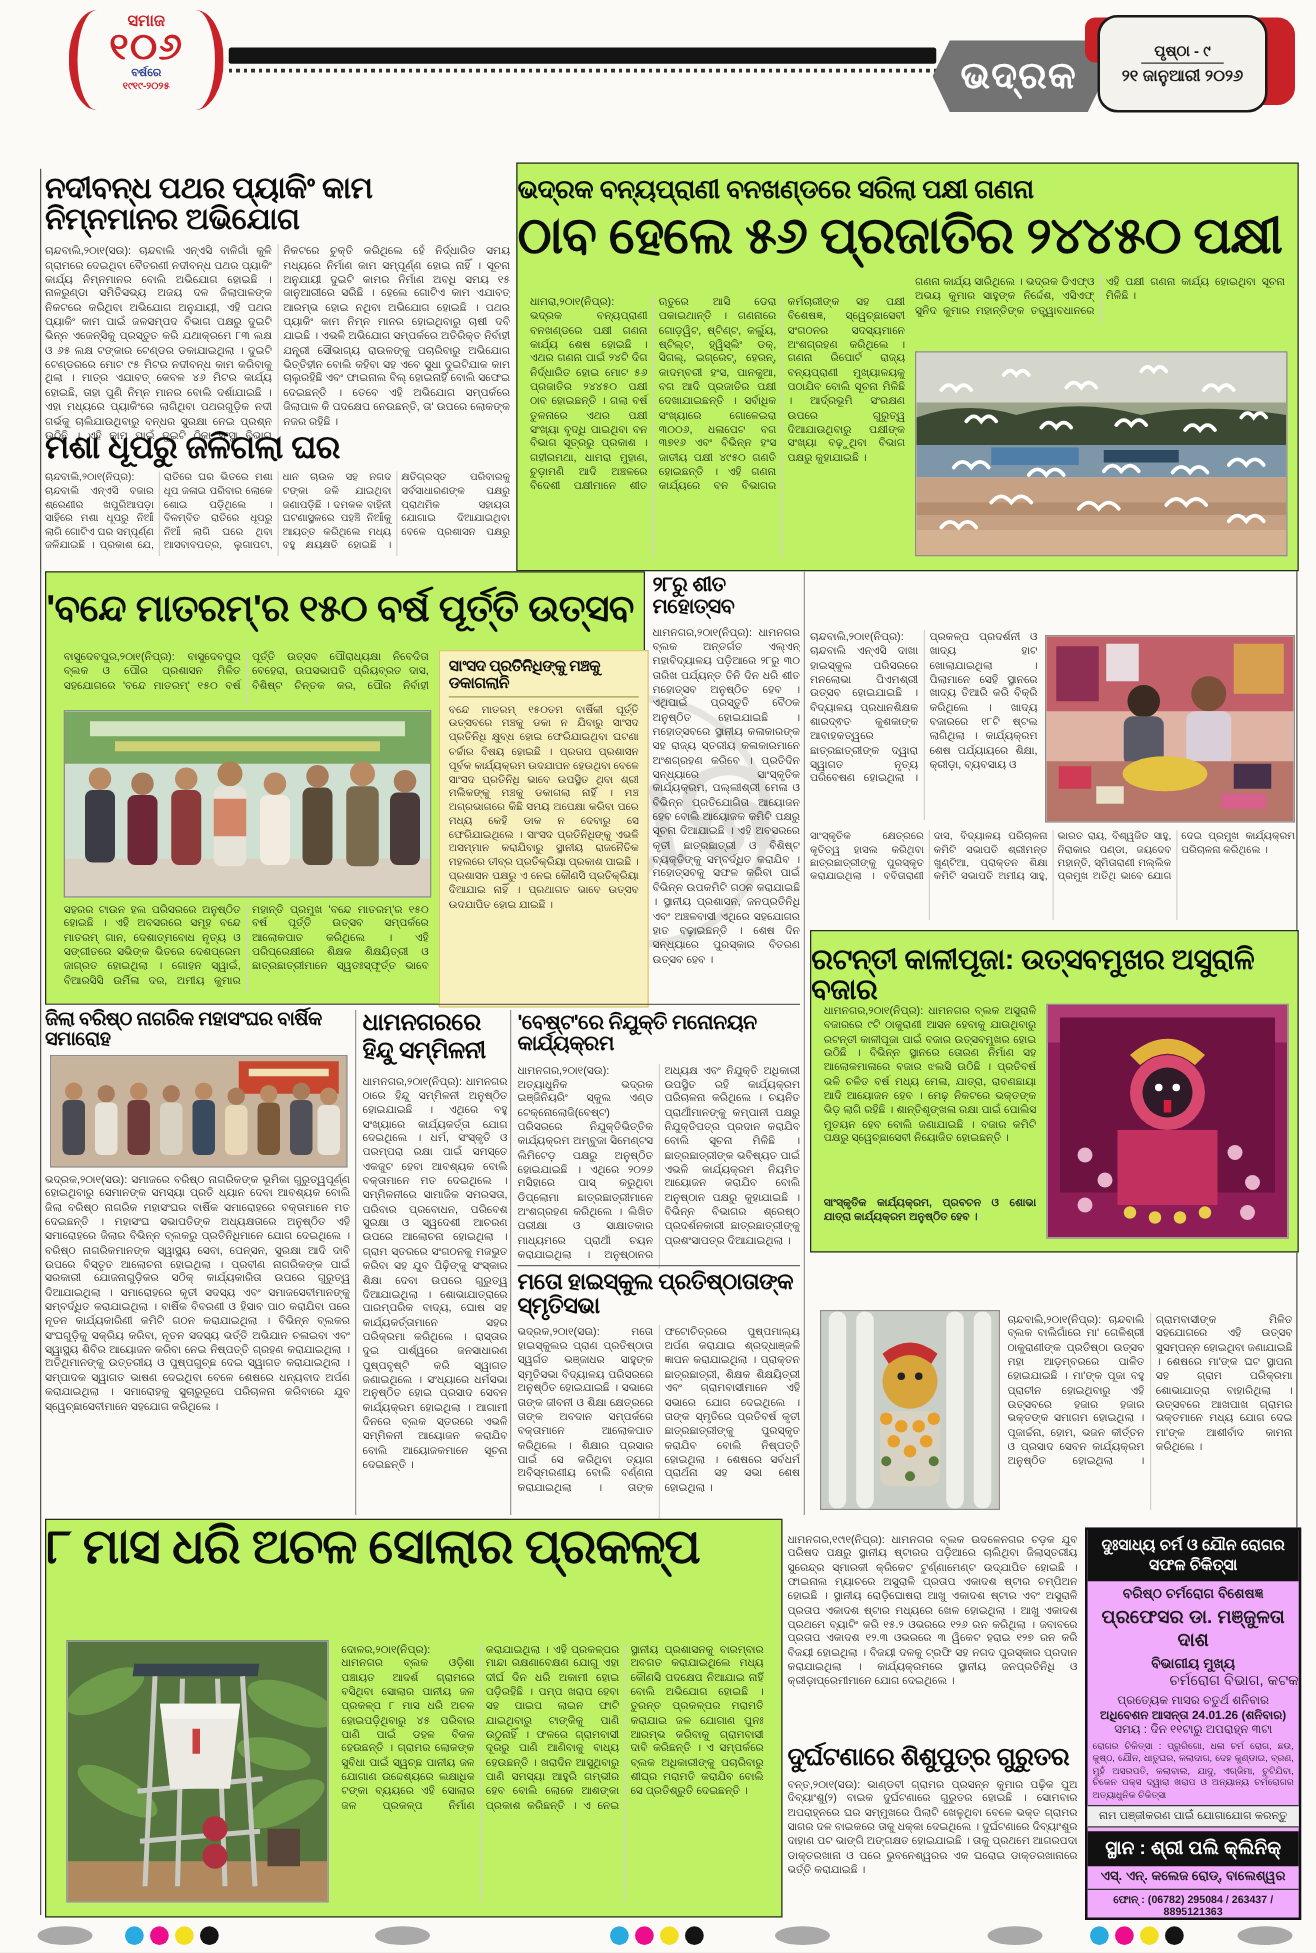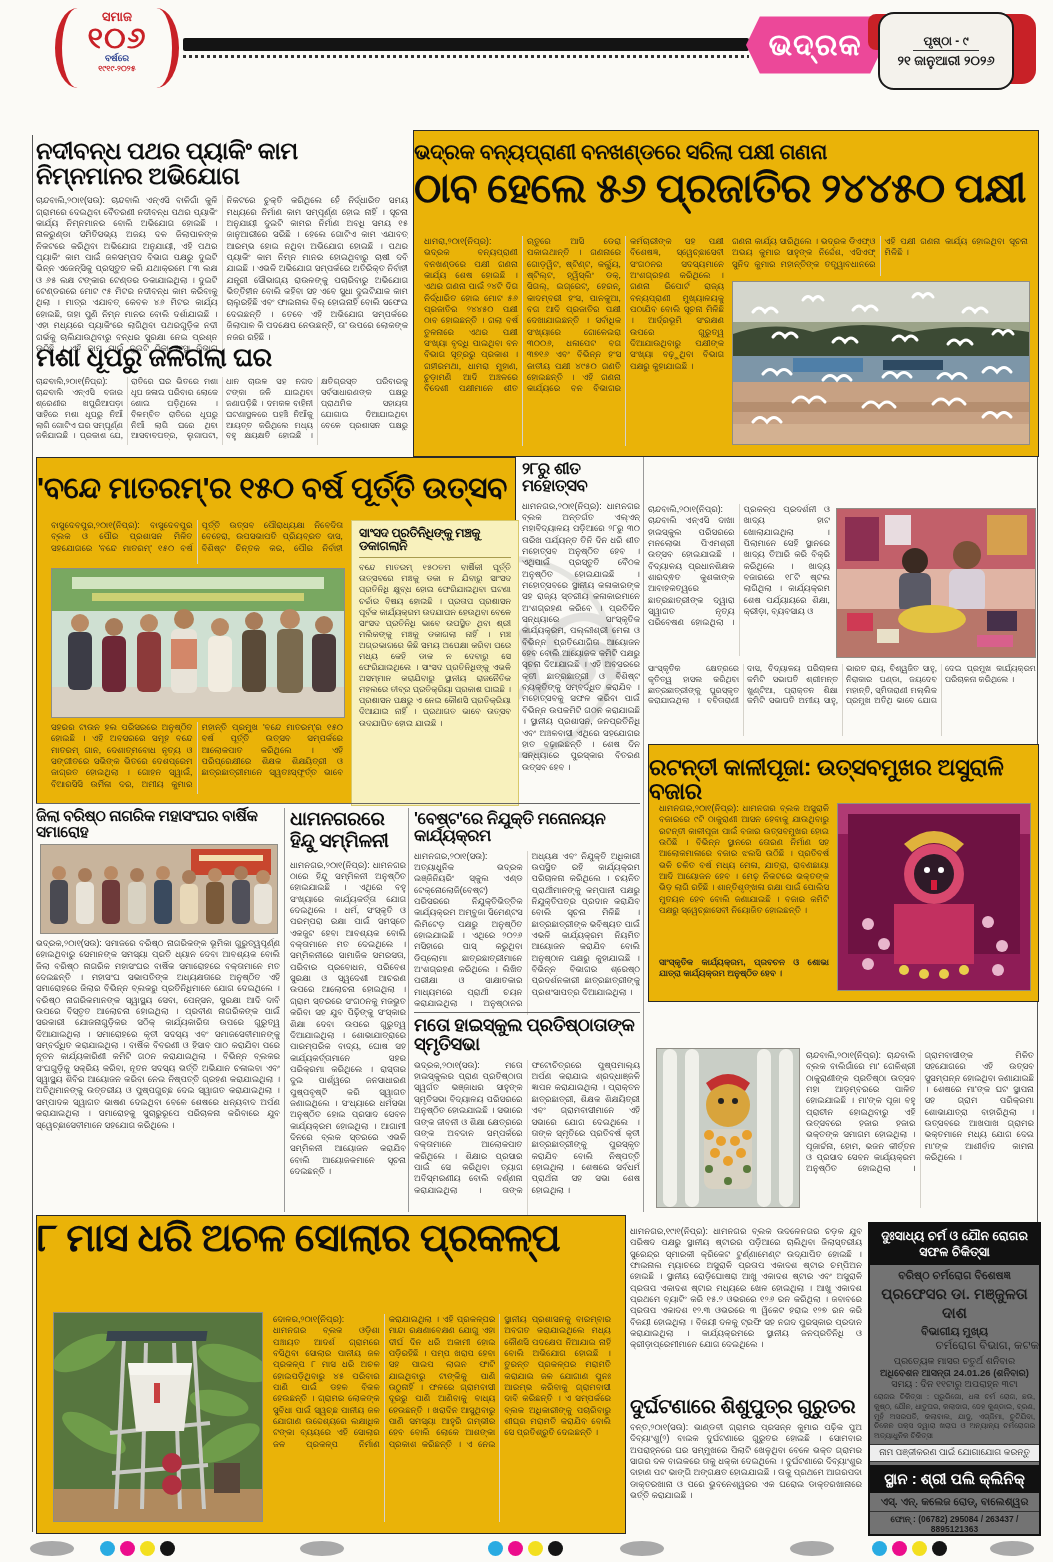--- a/index.html
+++ b/index.html
@@ -5,21 +5,21 @@
   html,body{margin:0;padding:0;background:#e9e7e2;}
   .page{position:relative;width:1053px;height:1562px;margin:0 auto;background:#fbfaf6;
         font-family:"Liberation Sans","DejaVu Sans",sans-serif;color:#1b1b1b;overflow:hidden;}
   .abs{position:absolute;}
   .edge{position:absolute;width:1px;background:#555;}
   .hl{font-weight:bold;text-align:left;color:#0d0d0d;line-height:1.05;letter-spacing:-0.5px;}
   .body-txt{font-size:8.6px;line-height:1.32;text-align:justify;color:#262626;word-break:break-word;}
   .cols2{column-count:2;column-gap:9px;column-rule:1px solid #d5d2ca;}
   .cols3{column-count:3;column-gap:9px;column-rule:1px solid #d5d2ca;}
   .cols4{column-count:4;column-gap:8px;column-rule:1px solid #d5d2ca;}
-  .boxed{border:1.6px solid #2a2a2a;background:#eab308;}
+  .boxed{border:1.6px solid #2a2a2a;background:#bef264;}
   .photo{position:absolute;border:1px solid #8f8d86;overflow:hidden;background:#ccc;}
   .rule-h{position:absolute;height:1px;background:#666;}
   .rule-v{position:absolute;width:1px;background:#999;}
   .yellow-box{background:#f8f1bd;border:1px solid #d8c96a;padding:6px 7px;}
   .wm{position:absolute;opacity:0.13;transform:rotate(-12deg);pointer-events:none;color:#444;}
   .dot{position:absolute;width:15px;height:15px;border-radius:50%;}
   .oval{position:absolute;width:44px;height:15px;border-radius:50%;background:#a9a9a9;}
   .ad-line{text-align:center;line-height:1.25;}
 </style>
 </head>
@@ -36,21 +36,21 @@
         <div style="font-weight:bold;color:#c82127;font-size:13px;line-height:1;">ସମାଜ</div>
         <div style="font-weight:bold;color:#c82127;font-size:30px;line-height:1;letter-spacing:1px;">୧୦୬</div>
         <div style="font-weight:bold;color:#2a3f8f;font-size:9px;line-height:1.2;">ବର୍ଷରେ</div>
         <div style="font-weight:bold;color:#c82127;font-size:8px;line-height:1.2;">୧୯୧୯-୨୦୨୫</div>
       </div>
     </div>
 
     <div class="abs" style="left:183px;top:38px;width:566px;height:13px;background:#141414;border-radius:2px;"></div>
     <div class="abs" style="left:183px;top:55px;width:566px;height:3px;background:repeating-linear-gradient(90deg,#333 0 3px,transparent 3px 6px);"></div>
 
-    <div class="abs" style="left:746px;top:14px;width:138px;height:62px;background:#ec4899;clip-path:polygon(0 50%,10% 4%,90% 4%,100% 50%,90% 96%,10% 96%);display:flex;align-items:center;justify-content:center;box-shadow:3px 3px 0 #9a9a9a;">
+    <div class="abs" style="left:746px;top:30px;width:138px;height:62px;background:#737373;clip-path:polygon(0 50%,10% 4%,90% 4%,100% 50%,90% 96%,10% 96%);display:flex;align-items:center;justify-content:center;box-shadow:3px 3px 0 #9a9a9a;">
       <span style="color:#fff;font-weight:bold;font-size:30px;letter-spacing:1px;">ଭଦ୍ରକ</span>
     </div>
 
     <div class="abs" style="left:868px;top:14px;width:30px;height:36px;background:#c82127;border-radius:8px 0 0 8px;"></div>
     <div class="abs" style="left:990px;top:14px;width:46px;height:70px;background:#c82127;border-radius:0 14px 14px 0;"></div>
     <div class="abs" style="left:878px;top:12px;width:132px;height:74px;background:#f4f2ec;border:2.5px solid #1a1a1a;border-radius:16px;display:flex;flex-direction:column;align-items:center;justify-content:center;">
       <div style="font-weight:bold;font-size:12px;border-bottom:1.5px solid #333;padding:0 10px 2px;">ପୃଷ୍ଠା - ୯</div>
       <div style="font-weight:bold;font-size:13px;margin-top:3px;text-align:center;line-height:1.15;">୨୧ ଜାନୁଆରୀ ୨୦୨୬</div>
     </div>
   </div>
@@ -70,21 +70,21 @@
 
   <div class="abs" style="left:36px;top:344px;width:372px;height:110px;">
     <div class="hl" style="font-size:26px;">ମଶା ଧୂପରୁ ଜଳିଗଲା ଘର</div>
     <div class="body-txt cols4" style="margin-top:6px;height:68px;overflow:hidden;font-size:8.2px;">ଚାନ୍ଦବାଲି,୨୦ା୧(ନିପ୍ର): ଚାନ୍ଦବାଲି ଏନ୍‌ଏସି ବଜାର ଶ୍ରେଣୀର ଖପୁରିଆପଡ଼ା ସାହିରେ ମଶା ଧୂପରୁ ନିଆଁ ଲାଗି ଗୋଟିଏ ଘର ସମ୍ପୂର୍ଣ୍ଣ ଜଳିଯାଇଛି । ପ୍ରକାଶ ଯେ, ରାତିରେ ଘର ଭିତରେ ମଶା ଧୂପ ଜଳାଇ ପରିବାର ଲୋକେ ଶୋଇ ପଡ଼ିଥିଲେ । ବିଳମ୍ବିତ ରାତିରେ ଧୂପରୁ ନିଆଁ ଲାଗି ଘରେ ଥିବା ଆସବାବପତ୍ର, ଲୁଗାପଟା, ଧାନ ଚାଉଳ ସହ ନଗଦ ଟଙ୍କା ଜଳି ଯାଇଥିବା ଜଣାପଡ଼ିଛି । ଦମକଳ ବାହିନୀ ଘଟଣାସ୍ଥଳରେ ପହଞ୍ଚି ନିଆଁକୁ ଆୟତ୍ତ କରିଥିଲେ ମଧ୍ୟ ବହୁ କ୍ଷୟକ୍ଷତି ହୋଇଛି । କ୍ଷତିଗ୍ରସ୍ତ ପରିବାରକୁ ସର୍ବସାଧାରଣଙ୍କ ପକ୍ଷରୁ ପ୍ରାଥମିକ ସହାୟତା ଯୋଗାଇ ଦିଆଯାଇଥିବା ବେଳେ ପ୍ରଶାସନ ପକ୍ଷରୁ ଉପଯୁକ୍ତ କ୍ଷତିପୂରଣ ଦେବାକୁ ଦାବି ହୋଇଛି ।</div>
   </div>
 
   <div class="abs boxed" style="left:413px;top:130px;width:624px;height:325px;">
     <div class="hl" style="font-size:21px;margin-top:10px;">ଭଦ୍ରକ ବନ୍ୟପ୍ରାଣୀ ବନଖଣ୍ଡରେ ସରିଲା ପକ୍ଷୀ ଗଣନା</div>
     <div class="hl" style="font-size:41px;margin-top:4px;letter-spacing:-1px;">ଠାବ ହେଲେ ୫୬ ପ୍ରଜାତିର ୨୪୪୫୦ ପକ୍ଷୀ</div>
     <div class="body-txt cols3" style="position:absolute;left:10px;top:105px;width:300px;height:210px;overflow:hidden;">ଧାମରା,୨୦ା୧(ନିପ୍ର): ଭଦ୍ରକ ବନ୍ୟପ୍ରାଣୀ ବନଖଣ୍ଡରେ ପକ୍ଷୀ ଗଣନା କାର୍ଯ୍ୟ ଶେଷ ହୋଇଛି । ଏଥର ଗଣନା ପାଇଁ ୨୪ଟି ଦିଗ ନିର୍ଦ୍ଧାରିତ ହୋଇ ମୋଟ ୫୬ ପ୍ରଜାତିର ୨୪୪୫୦ ପକ୍ଷୀ ଠାବ ହୋଇଛନ୍ତି । ଗଲା ବର୍ଷ ତୁଳନାରେ ଏଥର ପକ୍ଷୀ ସଂଖ୍ୟା ବୃଦ୍ଧି ପାଇଥିବା ବନ ବିଭାଗ ସୂତ୍ରରୁ ପ୍ରକାଶ । ଗହୀରମଥା, ଧାମରା ମୁହାଣ, ଚୁଡ଼ାମଣି ଆଦି ଅଞ୍ଚଳରେ ବିଦେଶୀ ପକ୍ଷୀମାନେ ଶୀତ ଋତୁରେ ଆସି ଡେରା ପକାଇଥାନ୍ତି । ଗଣନାରେ ଗୋଡ଼ୱିଟ, ଷ୍ଟିଣ୍ଟ, କର୍ଲ୍ୟୁ, ଷ୍ଟିଲ୍ଟ, ହ୍ୱିସ୍ଲିଂ ଡକ୍, ସିଗଲ୍, ଇଗ୍ରେଟ୍, ହେରନ୍, କାଦମ୍ବରୀ ହଂସ, ପାନକୁଆ, ବଗ ଆଦି ପ୍ରଜାତିର ପକ୍ଷୀ ଦେଖାଯାଇଛନ୍ତି । ସର୍ବାଧିକ ସଂଖ୍ୟାରେ ଗୋଳେଇରା ୩୦୦୬, ଧଳାପେଟ ବଗ ୩୭୧୬ ଏବଂ ବିଭିନ୍ନ ହଂସ ଜାତୀୟ ପକ୍ଷୀ ୪୯୫୦ ଗଣତି ହୋଇଛନ୍ତି । ଏହି ଗଣନା କାର୍ଯ୍ୟରେ ବନ ବିଭାଗର କର୍ମଚାରୀଙ୍କ ସହ ପକ୍ଷୀ ବିଶେଷଜ୍ଞ, ସ୍ୱେଚ୍ଛାସେବୀ ସଂଗଠନର ସଦସ୍ୟମାନେ ଅଂଶଗ୍ରହଣ କରିଥିଲେ । ଗଣନା ରିପୋର୍ଟ ରାଜ୍ୟ ବନ୍ୟପ୍ରାଣୀ ମୁଖ୍ୟାଳୟକୁ ପଠାଯିବ ବୋଲି ସୂଚନା ମିଳିଛି । ଆର୍ଦ୍ରଭୂମି ସଂରକ୍ଷଣ ଉପରେ ଗୁରୁତ୍ୱ ଦିଆଯାଉଥିବାରୁ ପକ୍ଷୀଙ୍କ ସଂଖ୍ୟା ବଢ଼ୁଥିବା ବିଭାଗ ପକ୍ଷରୁ କୁହାଯାଇଛି ।</div>
-    <div class="body-txt cols2" style="position:absolute;left:318px;top:105px;width:296px;height:40px;overflow:hidden;">ଗଣନା କାର୍ଯ୍ୟ ସାରିଥିଲେ । ଭଦ୍ରକ ଡିଏଫ୍‌ଓ ଅଭୟ କୁମାର ସାହୁଙ୍କ ନିର୍ଦ୍ଦେଶ, ଏସିଏଫ୍ ସୁନିଦ କୁମାର ମହାନ୍ତିଙ୍କ ତତ୍ତ୍ୱାବଧାନରେ ଏହି ପକ୍ଷୀ ଗଣନା କାର୍ଯ୍ୟ ହୋଇଥିବା ସୂଚନା ମିଳିଛି ।</div>
+    <div class="body-txt cols2" style="position:absolute;left:318px;top:89px;width:296px;height:40px;overflow:hidden;">ଗଣନା କାର୍ଯ୍ୟ ସାରିଥିଲେ । ଭଦ୍ରକ ଡିଏଫ୍‌ଓ ଅଭୟ କୁମାର ସାହୁଙ୍କ ନିର୍ଦ୍ଦେଶ, ଏସିଏଫ୍ ସୁନିଦ କୁମାର ମହାନ୍ତିଙ୍କ ତତ୍ତ୍ୱାବଧାନରେ ଏହି ପକ୍ଷୀ ଗଣନା କାର୍ଯ୍ୟ ହୋଇଥିବା ସୂଚନା ମିଳିଛି ।</div>
 
     <div class="photo" style="left:318px;top:150px;width:296px;height:162px;">
       <svg width="296" height="162" viewBox="0 0 296 162">
         <rect x="0" y="0" width="296" height="70" fill="#d4d6cc"></rect>
         <rect x="0" y="40" width="296" height="34" fill="#9ba388"></rect>
         <path d="M0 52 Q40 38 80 50 Q130 36 180 50 Q230 40 296 50 L296 74 L0 74 Z" fill="#3c4a34"></path>
         <rect x="0" y="74" width="296" height="26" fill="#7d96a8"></rect>
         <rect x="60" y="76" width="70" height="14" fill="#4f7fa8"></rect>
         <rect x="150" y="78" width="60" height="10" fill="#2e4a62"></rect>
         <rect x="0" y="100" width="296" height="62" fill="#c7a183"></rect>
@@ -346,21 +346,21 @@
 
   <div class="abs" style="left:630px;top:1220px;width:232px;height:172px;">
     <div class="body-txt" style="margin-top:6px;height:126px;overflow:hidden;">ଧାମନଗର,୧୯ା୧(ନିପ୍ର): ଧାମନଗର ବ୍ଲକ ଉଦଳେନଗର ଚଡ଼କ ଯୁବ ପରିଷଦ ପକ୍ଷରୁ ସ୍ଥାନୀୟ ଷ୍ଟାରର ପଡ଼ିଆରେ ଚାଲିଥିବା ଜିଲାସ୍ତରୀୟ ସୁରେନ୍ଦ୍ର ସ୍ମାରକୀ କ୍ରିକେଟ ଟୁର୍ଣ୍ଣାମେଣ୍ଟ ଉଦ୍‌ଯାପିତ ହୋଇଛି । ଫାଇନାଲ ମ୍ୟାଚରେ ଅସୁରାଳି ପ୍ରତାପ ଏକାଦଶ ଷ୍ଟାର ଚମ୍ପିଅନ ହୋଇଛି । ସ୍ଥାନୀୟ ରୋଡ଼ିଘୋଷରା ଆଖୁ ଏକାଦଶ ଷ୍ଟାର ଏବଂ ଅସୁରାଳି ପ୍ରତାପ ଏକାଦଶ ଷ୍ଟାର ମଧ୍ୟରେ ଖେଳ ହୋଇଥିଲା । ଆଖୁ ଏକାଦଶ ପ୍ରଥମେ ବ୍ୟାଟିଂ କରି ୧୫.୨ ଓଭରରେ ୧୨୬ ରନ କରିଥିଲା । ଜବାବରେ ପ୍ରତାପ ଏକାଦଶ ୧୨.୩ ଓଭରରେ ୩ ୱିକେଟ ହରାଇ ୧୨୭ ରନ କରି ବିଜୟୀ ହୋଇଥିଲା । ବିଜୟୀ ଦଳକୁ ଟ୍ରଫି ସହ ନଗଦ ପୁରସ୍କାର ପ୍ରଦାନ କରାଯାଇଥିଲା । କାର୍ଯ୍ୟକ୍ରମରେ ସ୍ଥାନୀୟ ଜନପ୍ରତିନିଧି ଓ କ୍ରୀଡ଼ାପ୍ରେମୀମାନେ ଯୋଗ ଦେଇଥିଲେ ।</div>
   </div>
 
   <div class="abs" style="left:630px;top:1396px;width:232px;height:136px;">
     <div class="hl" style="font-size:20px;">ଦୁର୍ଘଟଣାରେ ଶିଶୁପୁତ୍ର ଗୁରୁତର</div>
     <div class="body-txt" style="margin-top:5px;height:100px;overflow:hidden;">ବନ୍ତ,୨୦ା୧(ସଉ): ଭାଣ୍ଡବୀ ଗ୍ରାମର ପ୍ରସନ୍ନ କୁମାର ପଢ଼ିକ ପୁଅ ଦିବ୍ୟାଂଶୁ(୨) ବାଇକ ଦୁର୍ଘଟଣାରେ ଗୁରୁତର ହୋଇଛି । ସୋମବାର ଅପରାହ୍ନରେ ଘର ସମ୍ମୁଖରେ ପିଲାଟି ଖେଳୁଥିବା ବେଳେ ଭକ୍ତ ଗ୍ରାମର ସାଗର ଦଳ ବାଇକରେ ତାକୁ ଧକ୍କା ଦେଇଥିଲେ । ଦୁର୍ଘଟଣାରେ ଦିବ୍ୟାଂଶୁର ଦାହାଣ ପଟ ଭାଙ୍ଗି ଅଙ୍ଗକ୍ଷତ ହୋଇଯାଇଛି । ତାକୁ ପ୍ରଥମେ ଆଗରପଦା ଡାକ୍ତରଖାନା ଓ ପରେ ଭୁବନେଶ୍ୱରର ଏକ ଘରୋଇ ଡାକ୍ତରଖାନାରେ ଭର୍ତ୍ତି କରାଯାଇଛି ।</div>
   </div>
 
-  <div class="abs" style="left:868px;top:1222px;width:169px;height:310px;border:2px solid #111;background:#737373;">
+  <div class="abs" style="left:868px;top:1222px;width:169px;height:310px;border:2px solid #111;background:#f0abfc;">
     <div class="ad-line" style="background:#111;color:#fff;font-weight:bold;font-size:12.5px;padding:5px 4px;">ଦୁଃସାଧ୍ୟ ଚର୍ମ ଓ ଯୌନ ରୋଗର ସଫଳ ଚିକିତ୍ସା</div>
     <div class="ad-line" style="font-weight:bold;font-size:11px;margin-top:4px;">ବରିଷ୍ଠ ଚର୍ମରୋଗ ବିଶେଷଜ୍ଞ</div>
     <div class="ad-line" style="font-weight:bold;font-size:15px;margin-top:2px;">ପ୍ରଫେସର ଡା. ମଞ୍ଜୁଳତା ଦାଶ</div>
     <div class="ad-line" style="font-weight:bold;font-size:11px;margin-top:2px;">ବିଭାଗୀୟ ମୁଖ୍ୟ</div>
     <div class="ad-line" style="font-weight:normal;font-size:11.5px;text-align:right;">ଚର୍ମରୋଗ ବିଭାଗ, କଟକ</div>
     <div class="ad-line" style="font-size:9.5px;margin-top:2px;">ପ୍ରତ୍ୟେକ ମାସର ଚତୁର୍ଥ ଶନିବାର</div>
     <div class="ad-line" style="font-weight:bold;font-size:9.5px;">ଅଧିବେଶନ ଆସନ୍ତା 24.01.26 (ଶନିବାର)</div>
     <div class="ad-line" style="font-size:9.5px;">ସମୟ : ଦିନ ୧୧ଟାରୁ ଅପରାହ୍ନ ୩ଟା</div>
     <div class="ad-line" style="font-size:7.4px;line-height:1.3;padding:2px 4px;text-align:justify;">ରୋଗର ଚିକିତ୍ସା : ପ୍ରୁରିଗୋ, ଧଳା ଚର୍ମ ରୋଗ, ଛଉ, କୁଷ୍ଠ, ଯୌନ, ଧାତୁଘର, କଲାଦାଗ, ଦେହ କୁଣ୍ଡାଇ, ବ୍ରଣ, ମୁହଁ ଅସରପତି, କଲାବାଲ, ଯାଦୁ, ଏଗ୍‌ଜିମା, ଚୁଟିଯିବା, ଚିକେନ ପକ୍ସ ଦ୍ୱାରା ଖରାପ ଓ ଅନ୍ୟାନ୍ୟ ଚର୍ମରୋଗର ଅତ୍ୟାଧୁନିକ ଚିକିତ୍ସା</div>
     <div class="ad-line" style="font-size:9px;border-top:1px solid #333;border-bottom:1px solid #333;padding:2px 0;margin-top:2px;background:#eee;">ନାମ ପଞ୍ଜୀକରଣ ପାଇଁ ଯୋଗାଯୋଗ କରନ୍ତୁ</div>

